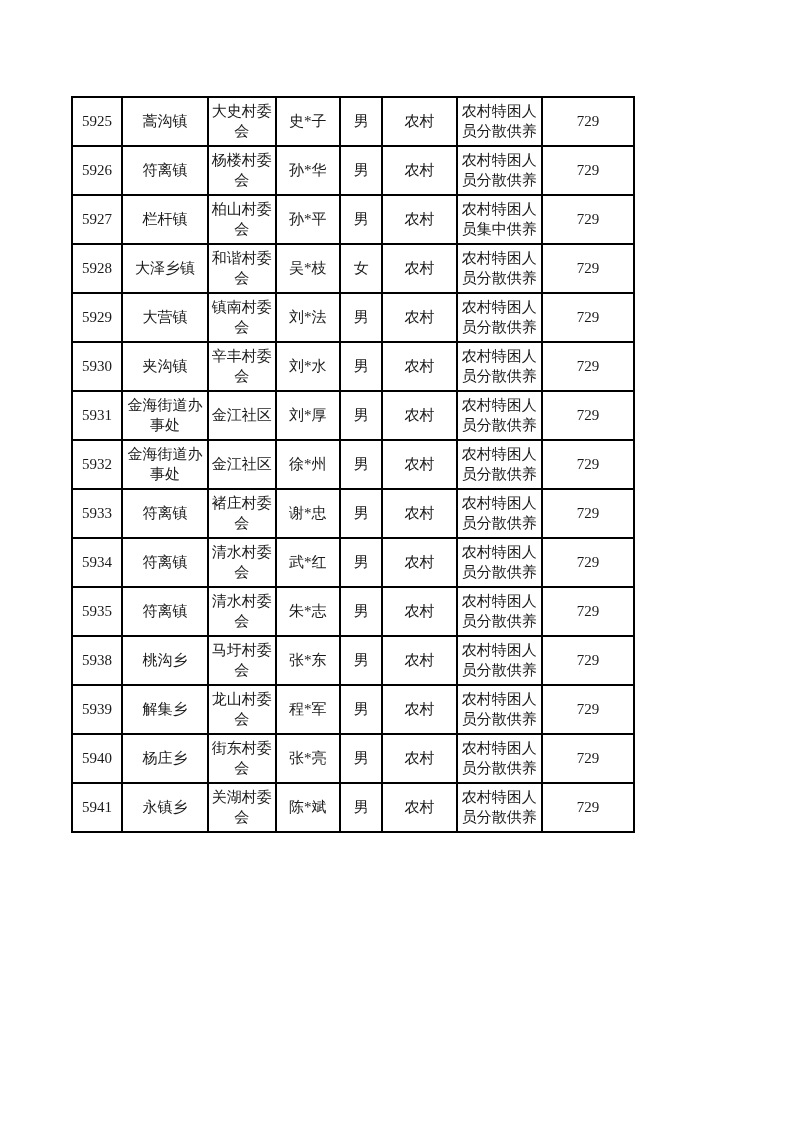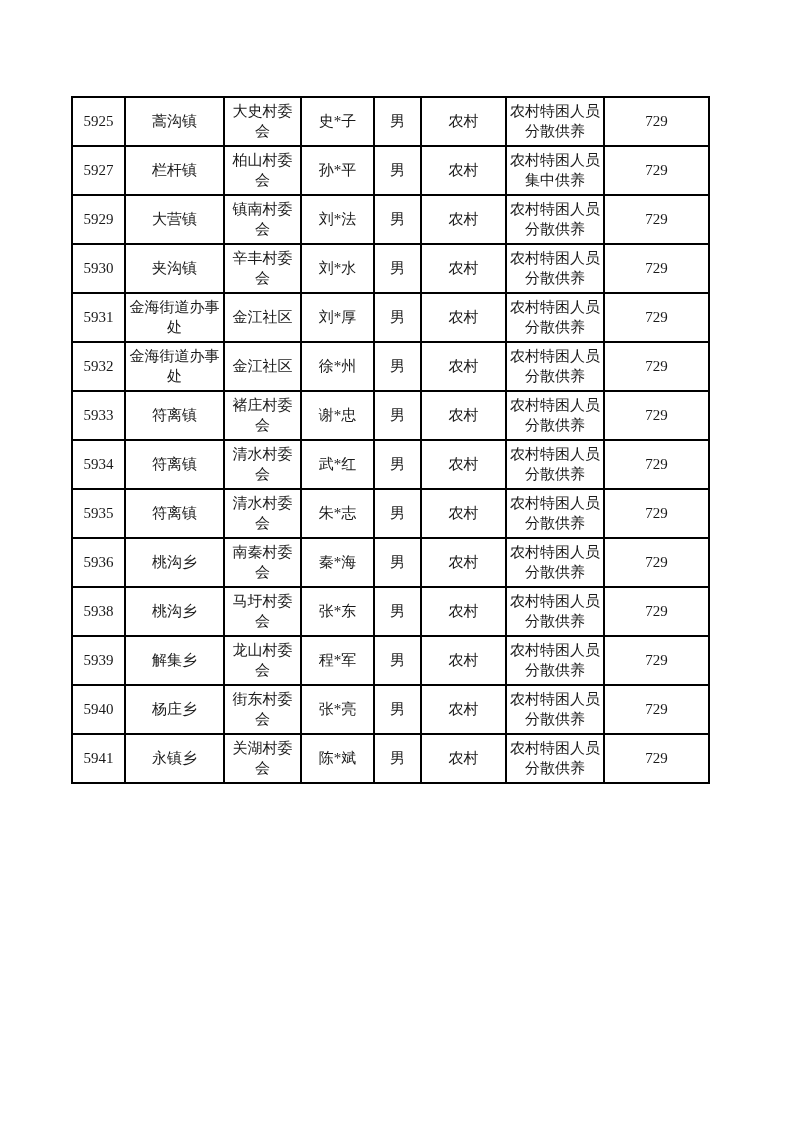--- a/index.html
+++ b/index.html
@@ -2,21 +2,21 @@
 <html><head>
 <meta charset="utf-8">
 <style>
   html, body {
     margin: 0;
     padding: 0;
     background: #ffffff;
   }
   .sheet {
     position: relative;
-    width: 793px;
+    width: 635px;
     height: 1122px;
     background: #ffffff;
     overflow: hidden;
     font-family: "Liberation Serif", "DejaVu Serif", serif;
   }
   table.subsidy {
     position: absolute;
     left: 71px;
     top: 96px;
     border-collapse: collapse;
@@ -56,30 +56,50 @@
           <td>5925</td>
           <td>蒿沟镇</td>
           <td>大史村委会</td>
           <td>史*子</td>
           <td>男</td>
           <td>农村</td>
           <td>农村特困人员分散供养</td>
           <td>729</td>
         </tr>
         <tr>
+          <td>5926</td>
+          <td>符离镇</td>
+          <td>杨楼村委会</td>
+          <td>孙*华</td>
+          <td>男</td>
+          <td>农村</td>
+          <td>农村特困人员分散供养</td>
+          <td>729</td>
+        </tr>
+        <tr>
           <td>5927</td>
           <td>栏杆镇</td>
           <td>柏山村委会</td>
           <td>孙*平</td>
           <td>男</td>
           <td>农村</td>
           <td>农村特困人员集中供养</td>
           <td>729</td>
         </tr>
         <tr>
+          <td>5928</td>
+          <td>大泽乡镇</td>
+          <td>和谐村委会</td>
+          <td>吴*枝</td>
+          <td>女</td>
+          <td>农村</td>
+          <td>农村特困人员分散供养</td>
+          <td>729</td>
+        </tr>
+        <tr>
           <td>5929</td>
           <td>大营镇</td>
           <td>镇南村委会</td>
           <td>刘*法</td>
           <td>男</td>
           <td>农村</td>
           <td>农村特困人员分散供养</td>
           <td>729</td>
         </tr>
         <tr>
@@ -130,30 +150,20 @@
           <td>男</td>
           <td>农村</td>
           <td>农村特困人员分散供养</td>
           <td>729</td>
         </tr>
         <tr>
           <td>5935</td>
           <td>符离镇</td>
           <td>清水村委会</td>
           <td>朱*志</td>
-          <td>男</td>
-          <td>农村</td>
-          <td>农村特困人员分散供养</td>
-          <td>729</td>
-        </tr>
-        <tr>
-          <td>5936</td>
-          <td>桃沟乡</td>
-          <td>南秦村委会</td>
-          <td>秦*海</td>
           <td>男</td>
           <td>农村</td>
           <td>农村特困人员分散供养</td>
           <td>729</td>
         </tr>
         <tr>
           <td>5938</td>
           <td>桃沟乡</td>
           <td>马圩村委会</td>
           <td>张*东</td>

